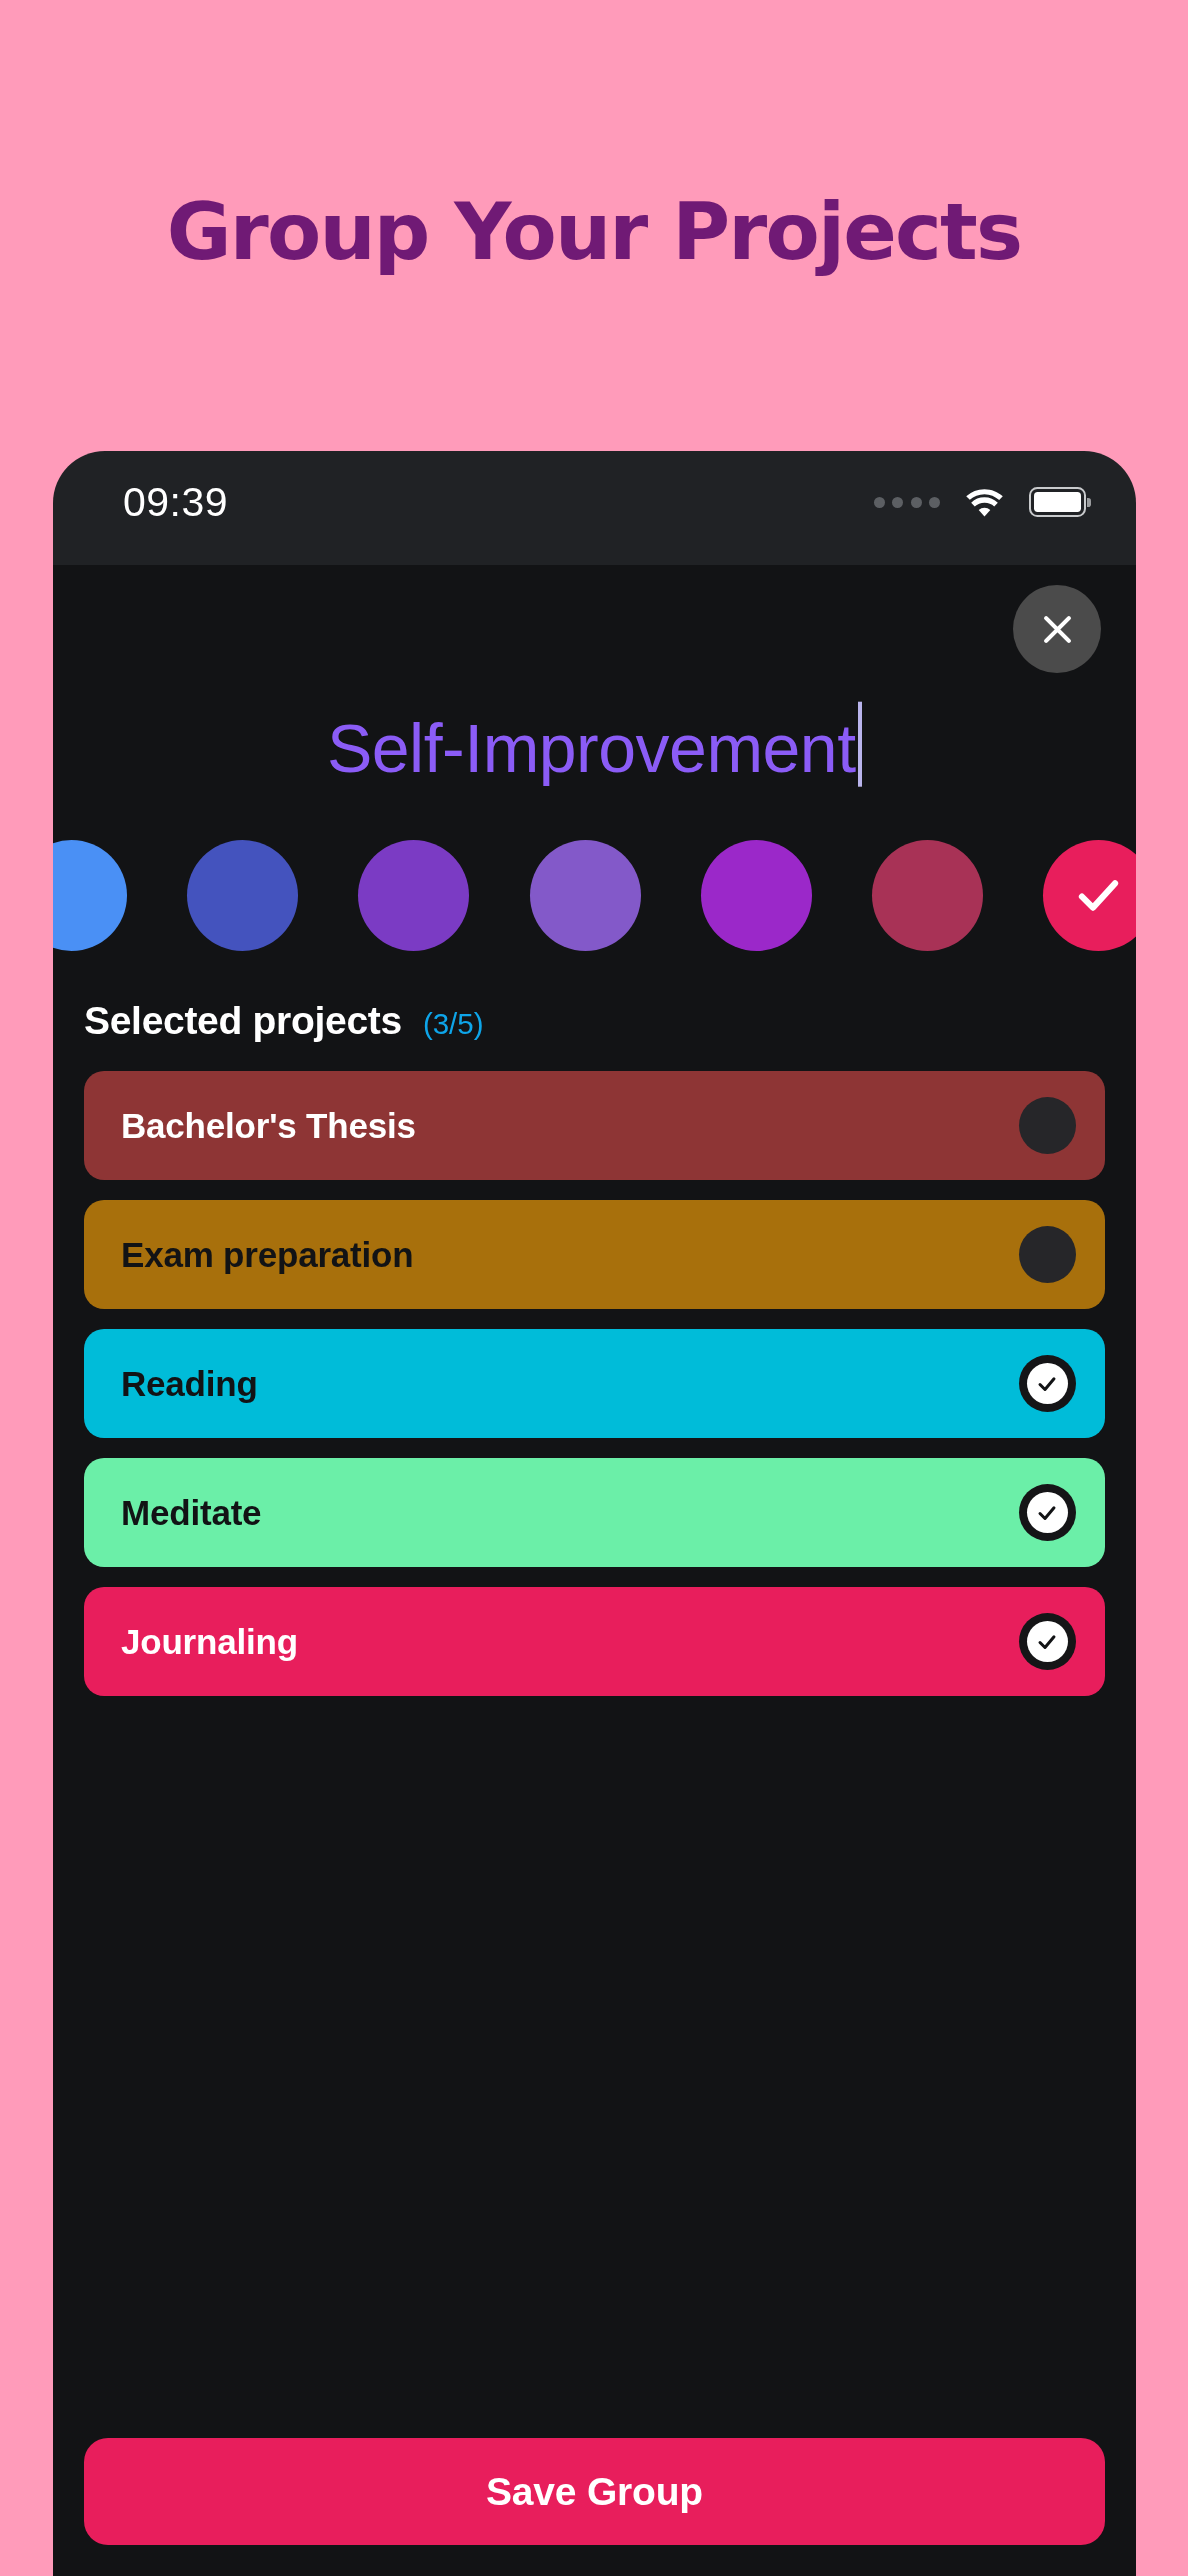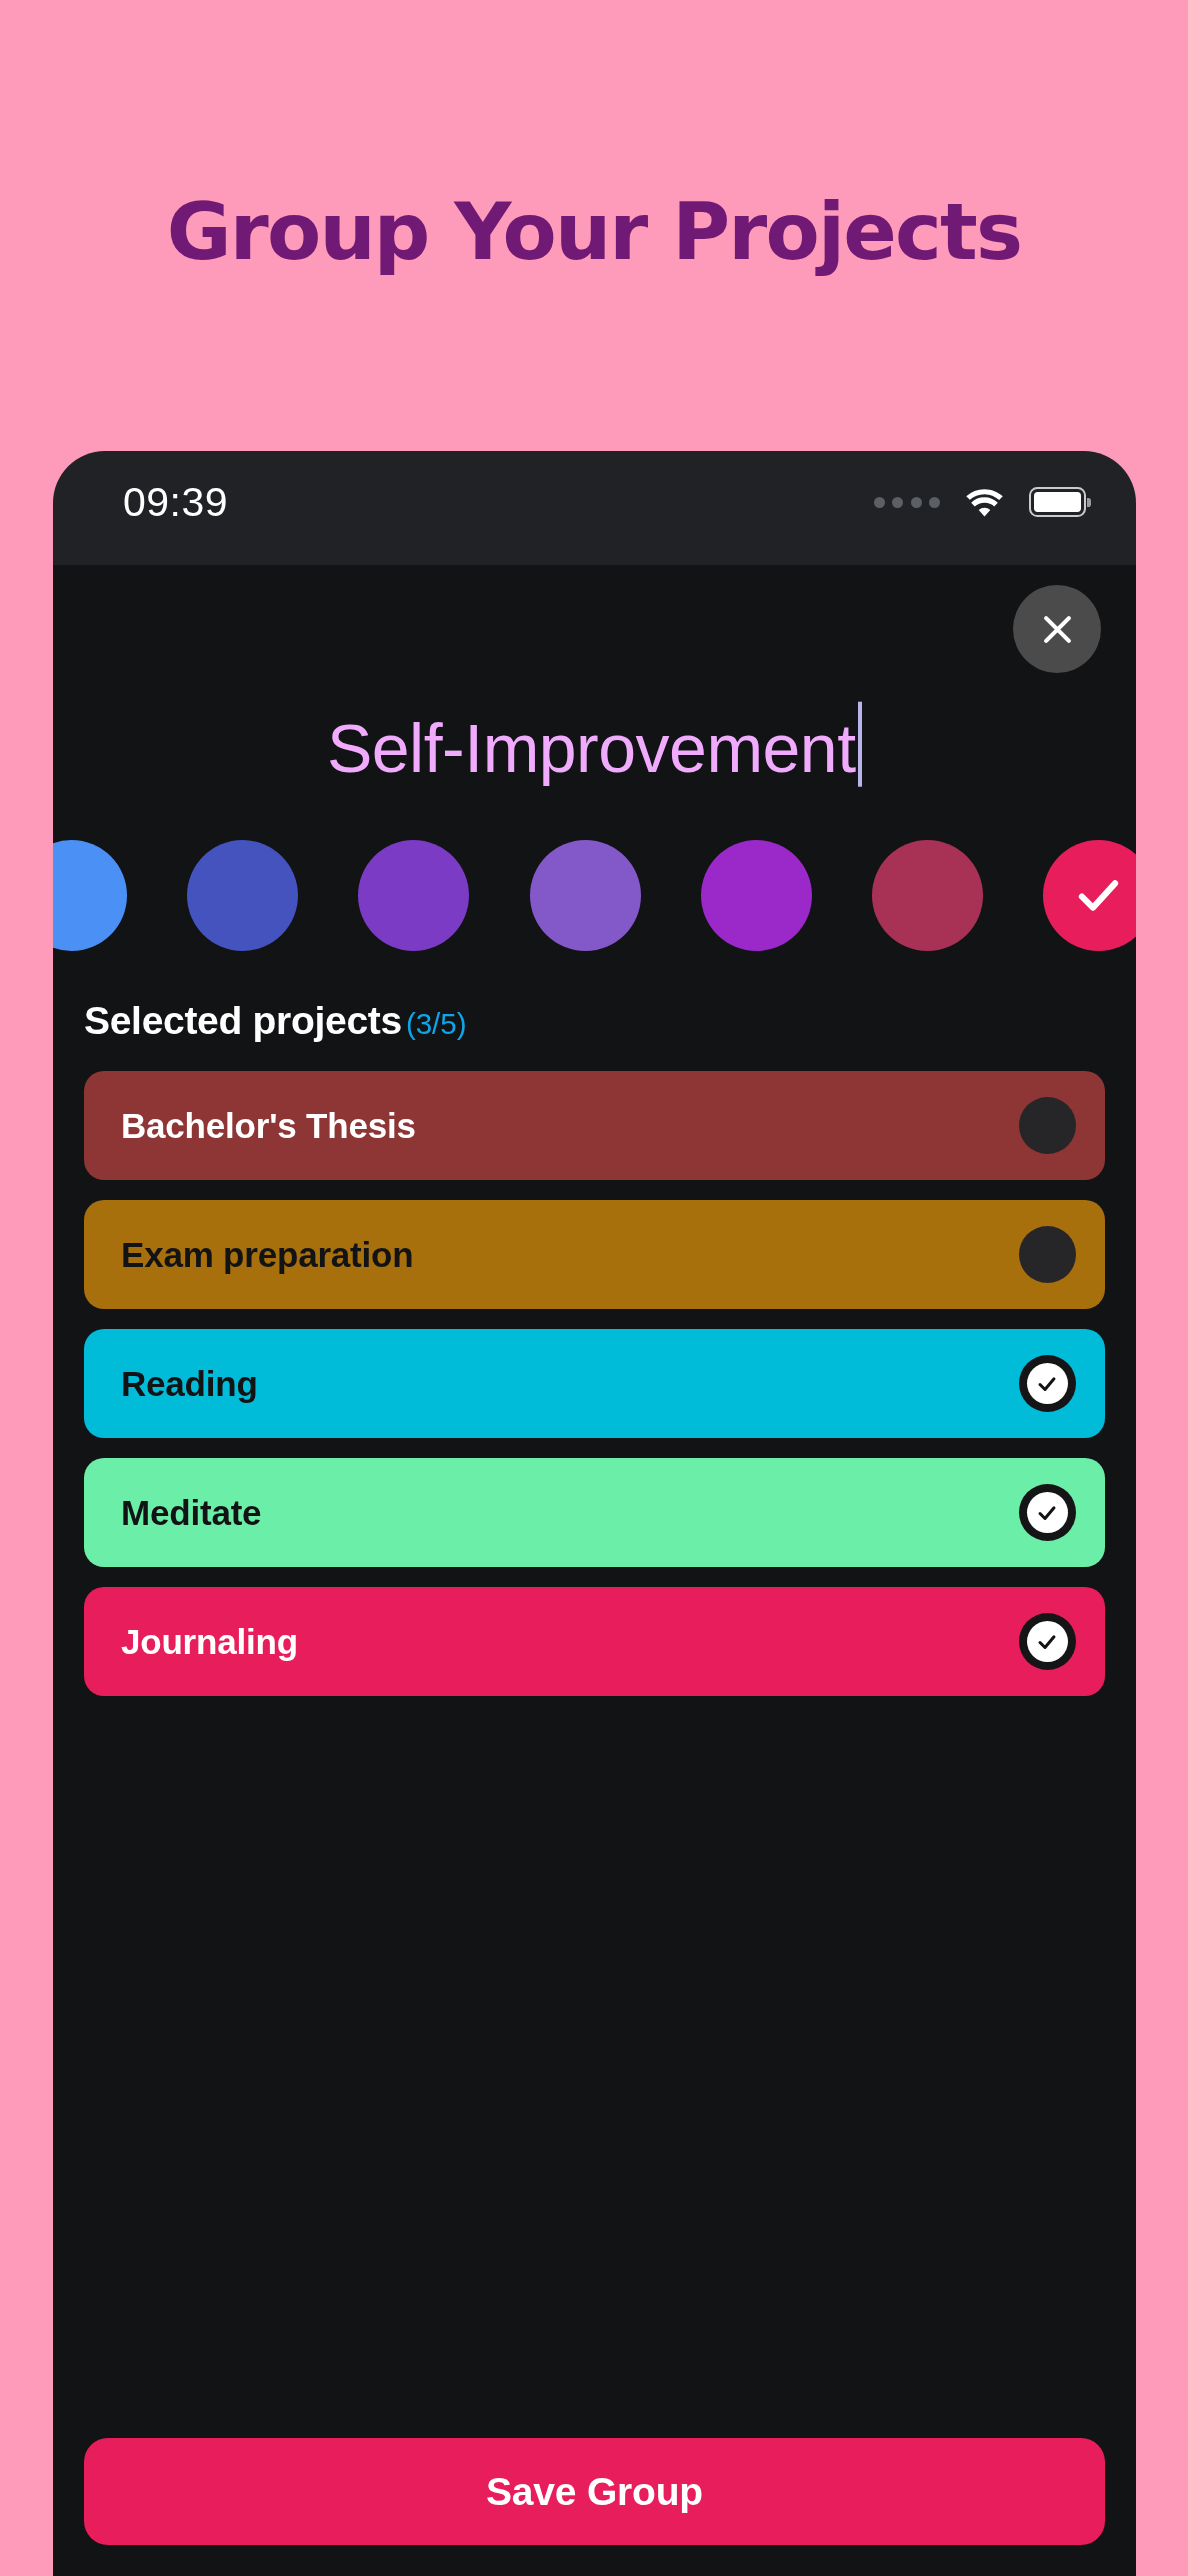--- a/index.html
+++ b/index.html
@@ -108,21 +108,21 @@
   .name-field-wrap {
     padding:0 31px;
     height:125px;
     display:flex; align-items:center; justify-content:center;
   }
   .name-field {
     display:flex; align-items:baseline; justify-content:center;
     width:100%;
   }
   .name-value {
-    color:#f0abfc;
+    color:#8b5cf6;
     font-size:68px;
     font-weight:300;
     letter-spacing:-0.5px;
     white-space:nowrap;
   }
   .name-caret {
     display:inline-block;
     width:3.7px; height:85px;
     background:#B9B4EC;
     margin-left:2.8px;
@@ -147,21 +147,21 @@
     cursor:pointer;
   }
   .swatch:first-child { margin-left:-37px; }
   .swatch:last-child { margin-right:-18.4px; }
   .swatch svg { width:53px; height:53px; }
 
   
   .section-header {
     display:flex;
     align-items:baseline;
-    gap:4px;
+    gap:21px;
     padding:0 31px;
     margin-top:48px;
   }
   .section-title {
     color:#FFFFFF;
     font-size:39px;
     font-weight:700;
     letter-spacing:-0.3px;
   }
   .section-count {

